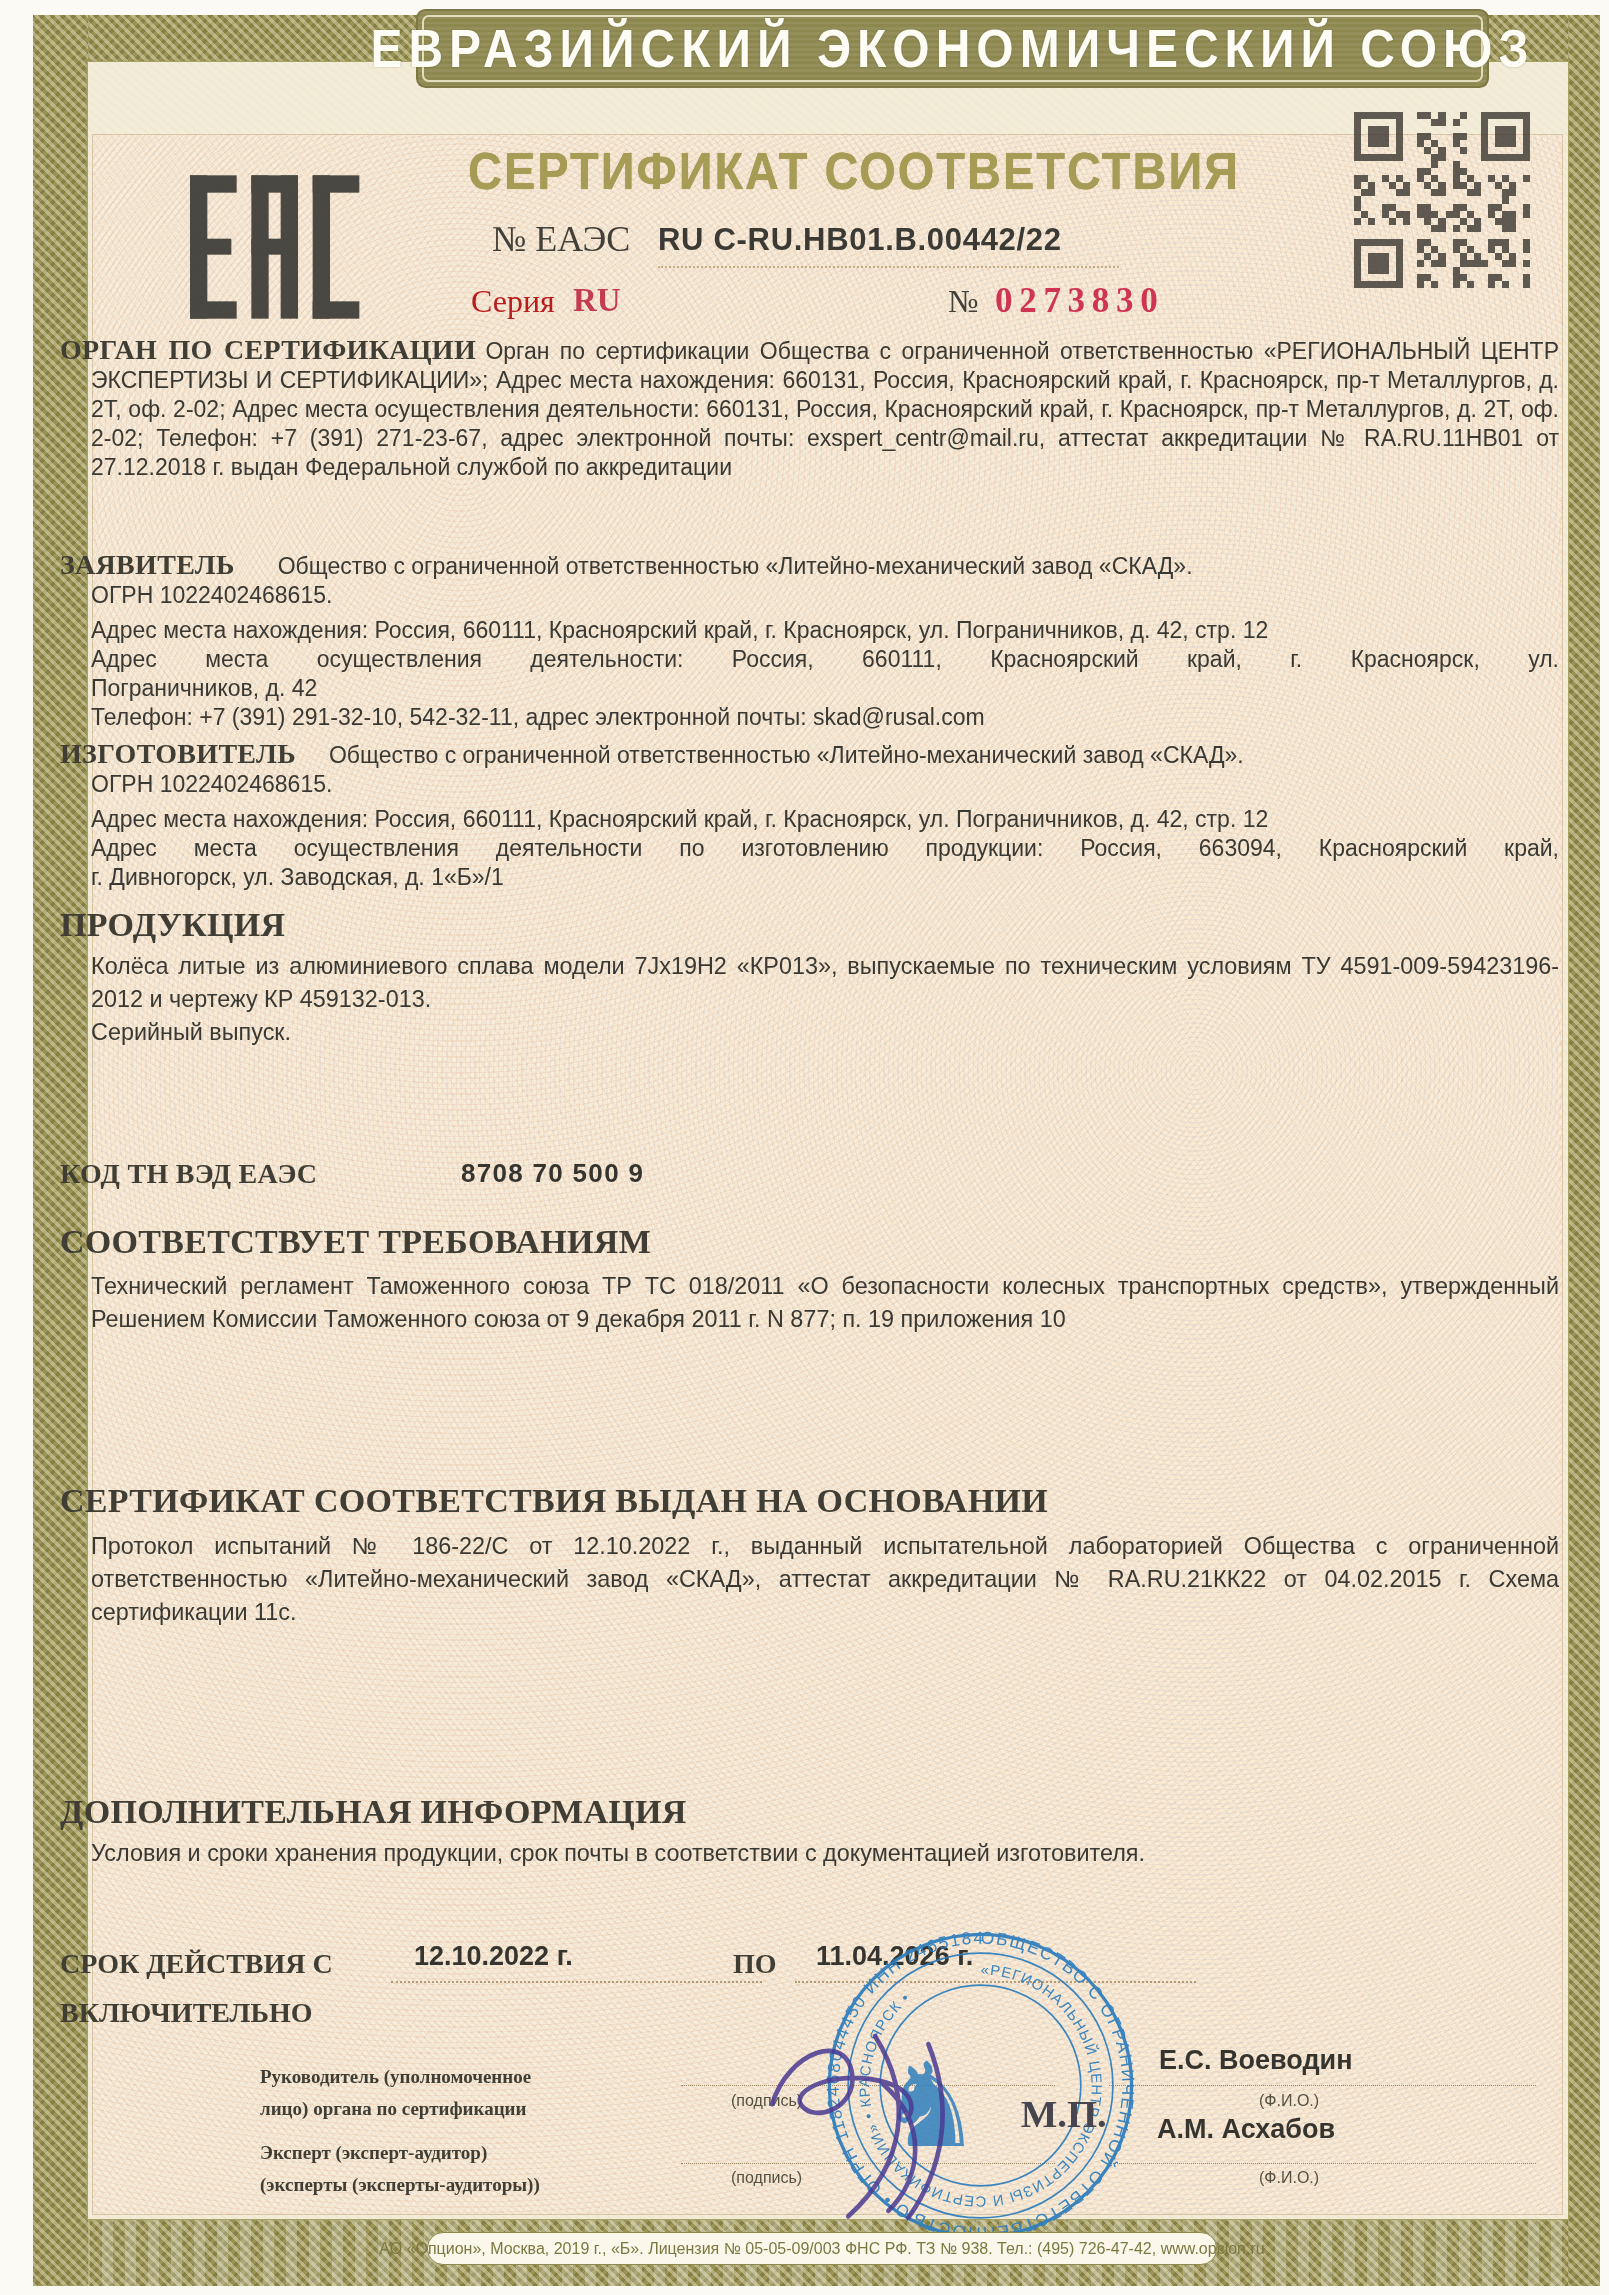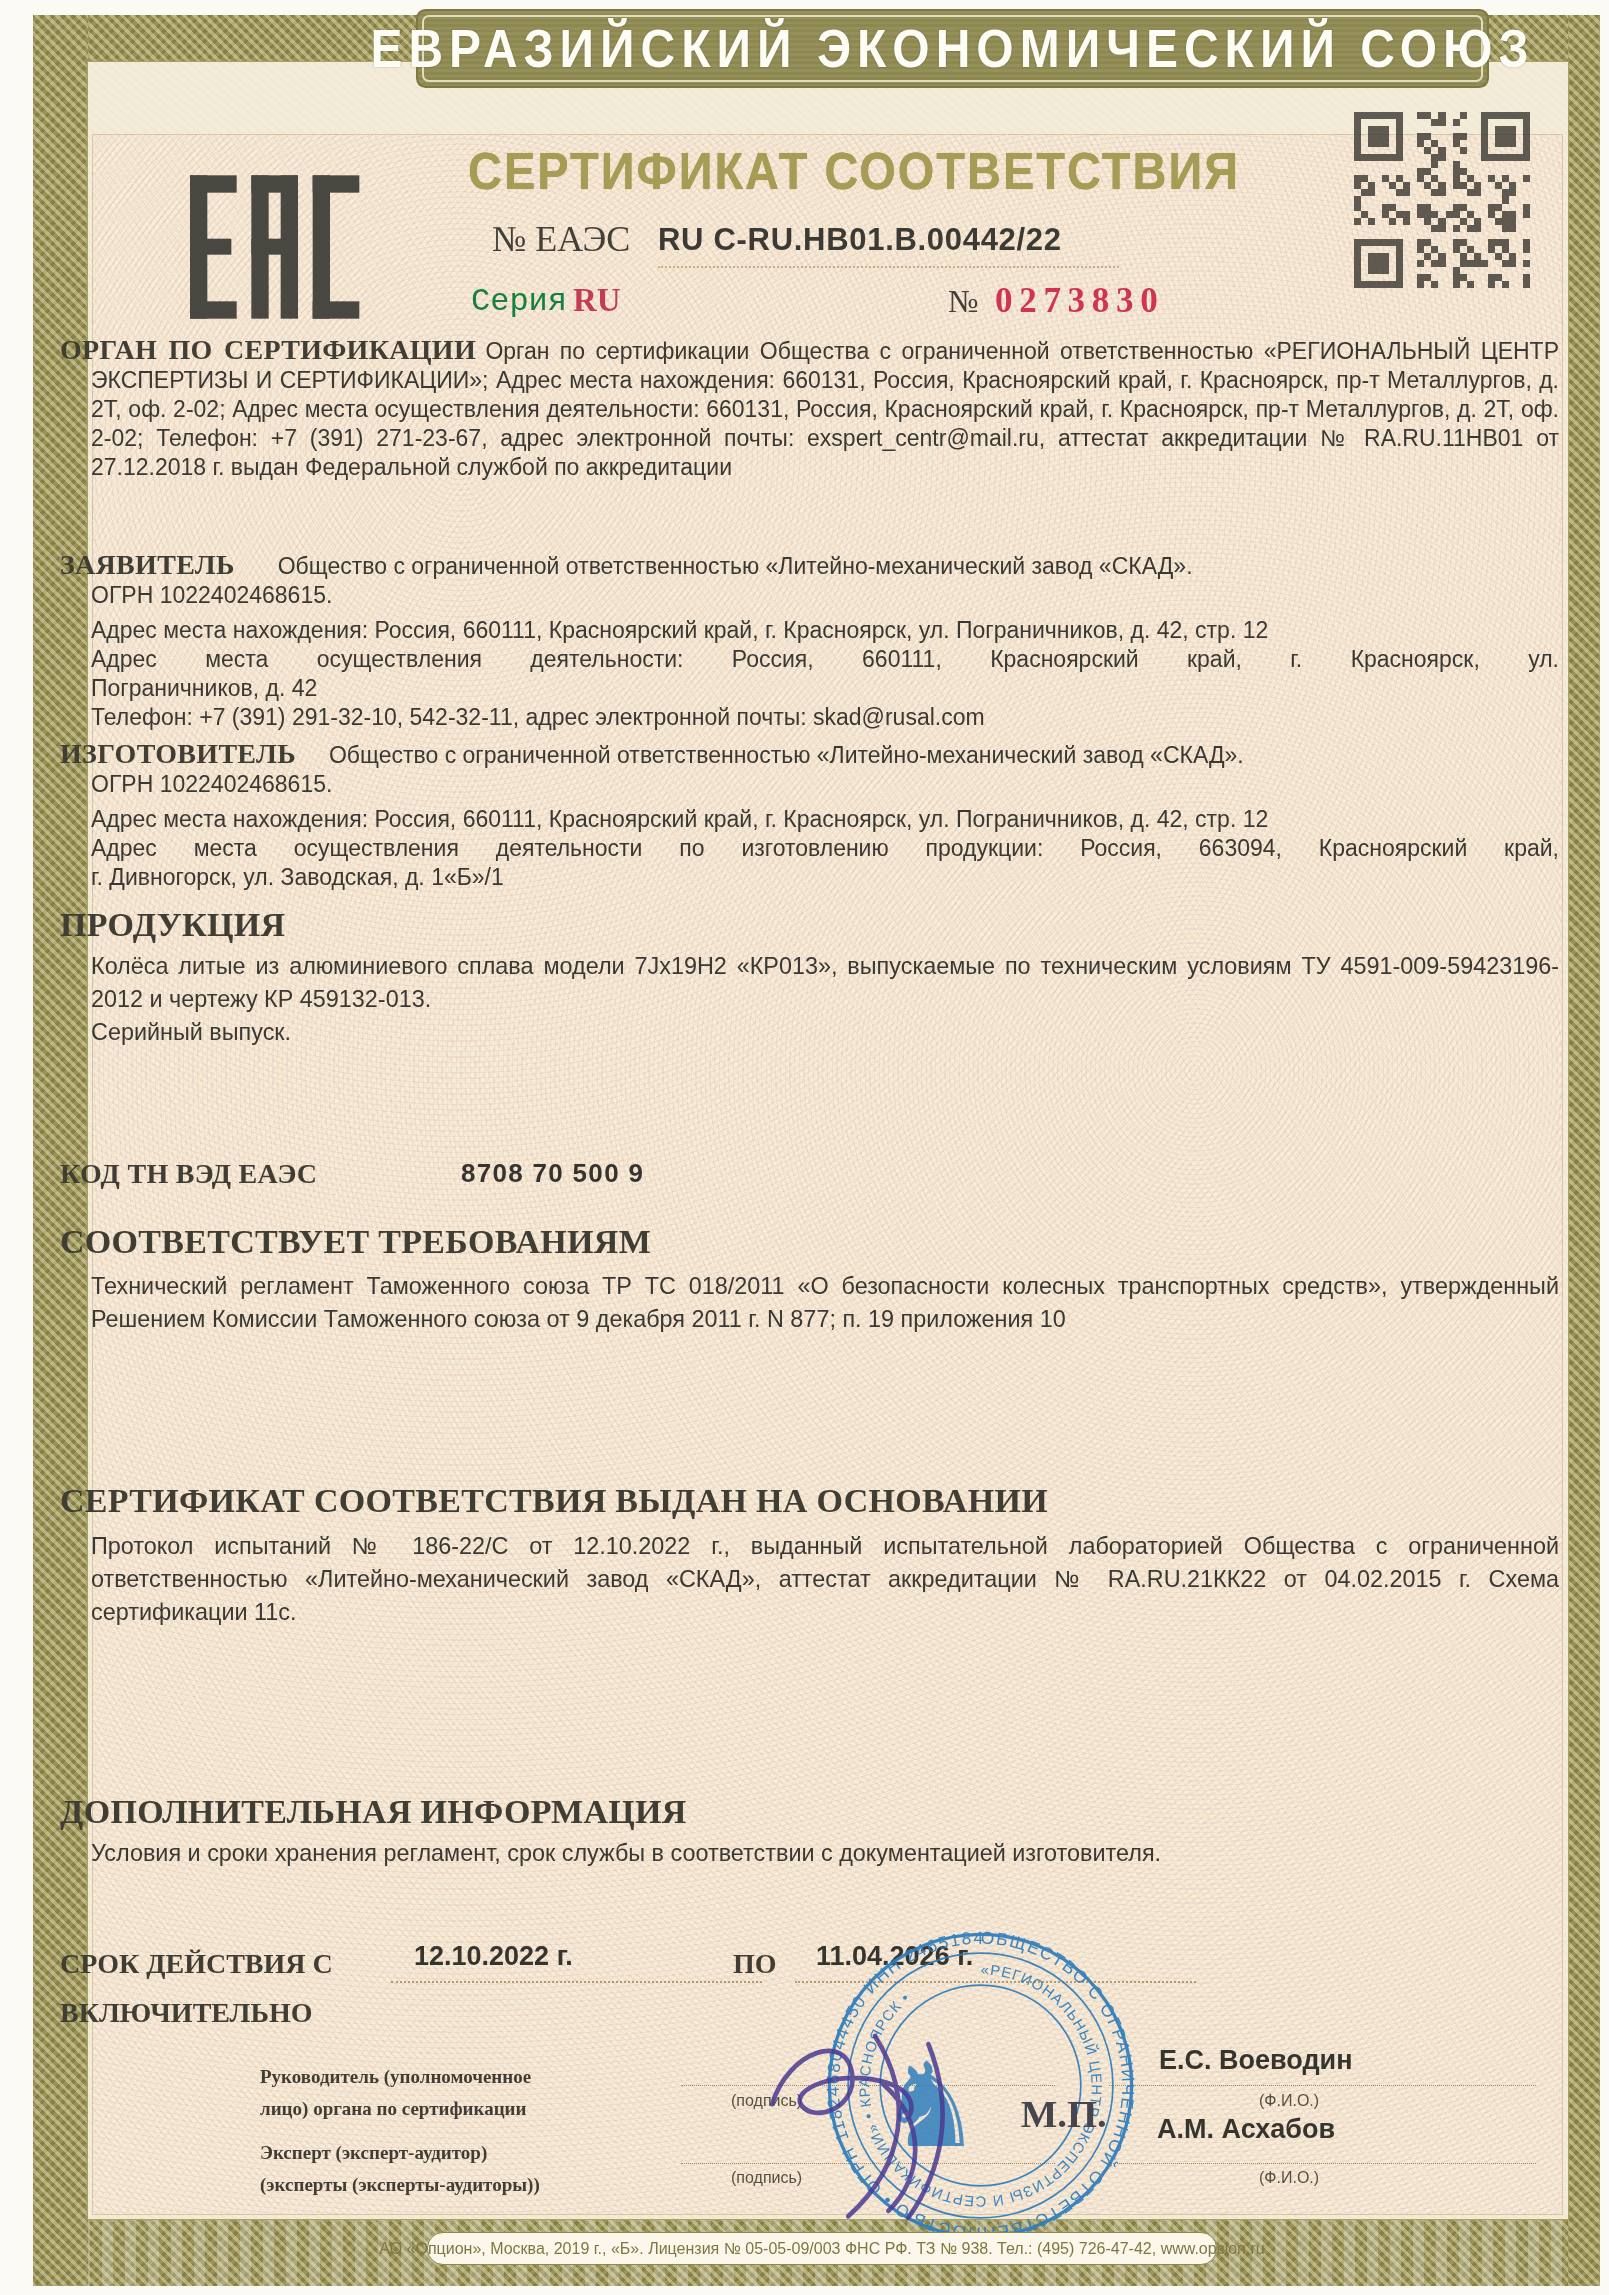--- a/index.html
+++ b/index.html
@@ -42,21 +42,21 @@
   .banner-text{color:#fdfcf5;font-weight:bold;font-size:48px;letter-spacing:6px;white-space:nowrap;
       transform:scaleY(1.12);text-shadow:0 0 1.3px rgba(60,55,20,.5);}
   .doc-title{position:absolute;left:468px;top:143px;width:718px;z-index:2;text-align:center;
       font-weight:bold;font-size:47px;letter-spacing:2px;color:#a79c55;transform:scaleY(1.1);
       text-shadow:0 0 0.7px #968b48;white-space:nowrap;}
   .certno-label{position:absolute;left:492px;top:218px;z-index:2;font-family:"Liberation Serif",serif;
       font-size:36px;color:#43403a;}
   .certno-value{position:absolute;left:658px;top:222px;z-index:2;font-weight:bold;font-size:31px;
       letter-spacing:0.7px;color:#3c3a35;}
   .microline{position:absolute;left:658px;top:266px;width:461px;z-index:2;border-top:2px dotted #b49a6a;opacity:.7;}
-  .series-label{position:absolute;left:471px;top:283px;z-index:2;font-family:Liberation Mono, monospace;font-size:32px;color:#15803d;}
+  .series-label{position:absolute;left:471px;top:283px;z-index:2;font-family:Liberation Serif, serif;font-size:32px;color:#b91c1c;}
   .series-value{position:absolute;left:573px;top:282px;z-index:2;font-family:"Liberation Serif",serif;font-weight:bold;font-size:33px;color:#c43c50;}
   .series-nosign{position:absolute;left:948px;top:283px;z-index:2;font-family:"Liberation Serif",serif;font-size:32px;color:#43403a;}
   .series-number{position:absolute;left:995px;top:281px;z-index:2;font-family:"Liberation Serif",serif;font-weight:bold;
       font-size:35px;letter-spacing:6.7px;color:#cf3550;}
   .qr{position:absolute;left:1354px;top:112px;width:176px;height:176px;z-index:2;opacity:.9;}
   .eac{position:absolute;left:190px;top:175px;z-index:2;opacity:.92;}
   
   .sec{position:absolute;left:60px;width:1499px;z-index:2;font-size:23px;line-height:29px;}
   .sec p{margin:0;}
   .shead{font-family:"Liberation Serif",serif;font-weight:bold;font-size:28px;color:#403d34;letter-spacing:0.3px;}
@@ -337,21 +337,21 @@
     <p class="ml mt18">Технический регламент Таможенного союза ТР ТС 018/2011 «О безопасности колесных транспортных средств», утвержденный Решением Комиссии Таможенного союза от 9 декабря 2011 г. N 877; п. 19 приложения 10</p>
   </div>
 
   <div class="sec airy" style="top:1484px">
     <p class="shead-line">СЕРТИФИКАТ СООТВЕТСТВИЯ  ВЫДАН НА ОСНОВАНИИ</p>
     <p class="ml mt20">Протокол испытаний № 186-22/С от 12.10.2022 г., выданный испытательной лабораторией Общества с ограниченной ответственностью «Литейно-механический завод «СКАД», аттестат аккредитации № RA.RU.21КК22 от 04.02.2015 г. Схема сертификации 11с.</p>
   </div>
 
   <div class="sec airy" style="top:1795px">
     <p class="shead-line">ДОПОЛНИТЕЛЬНАЯ ИНФОРМАЦИЯ</p>
-    <p class="ml mt14">Условия и сроки хранения регламент, срок службы в соответствии с документацией изготовителя.</p>
+    <p class="ml mt14">Условия и сроки хранения продукции, срок почты в соответствии с документацией изготовителя.</p>
   </div>
 
   <span class="vlabel" style="left:60px;top:1948px">СРОК ДЕЙСТВИЯ С</span>
   <span class="vdate" style="left:414px;top:1941px">12.10.2022 г.</span>
   <div class="vline" style="left:391px;top:1981px;width:371px"></div>
   <span class="vlabel" style="left:733px;top:1948px">ПО</span>
   <span class="vdate" style="left:816px;top:1941px">11.04.2026 г.</span>
   <div class="vline" style="left:795px;top:1981px;width:401px"></div>
   <span class="vlabel" style="left:60px;top:1997px">ВКЛЮЧИТЕЛЬНО</span>
 

